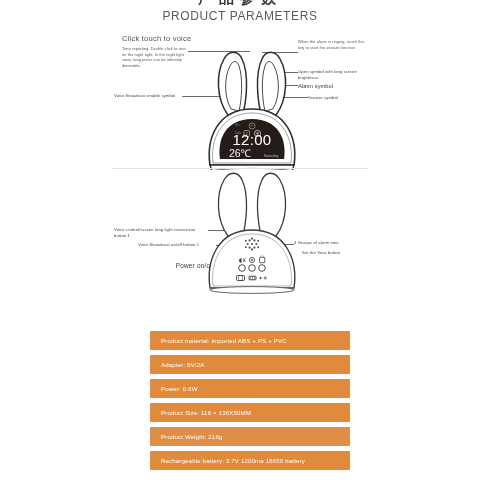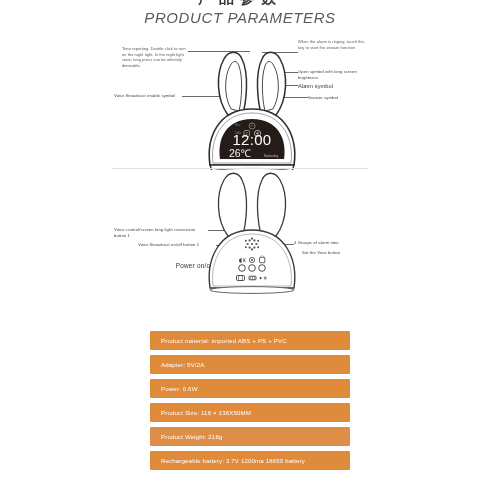--- a/index.html
+++ b/index.html
@@ -11,22 +11,22 @@
   }
   .page { position: relative; width: 480px; height: 480px; background:#fff; }
 
   
   .header { position:absolute; left:0; top:-10px; width:480px; text-align:center; }
   .header-cn {
     font-size: 15px; letter-spacing: 6px; color:#3c3c3c; font-weight:700;
     line-height: 16px; height:16px; overflow:hidden;
   }
   .header-en {
-    font-size: 15px; letter-spacing: 0.6px; color:#5a5a5a;
-    font-style: italic; margin-top: 3px;
+    font-size: 12px; letter-spacing: 0.6px; color:#5a5a5a;
+    margin-top: 3px;
   }
 
   
   .panel { position:absolute; left:112px; width:256px; background:#fff; }
   .panel-top { top: 25px; height: 142px; }
   .panel-bottom { top: 170px; height: 128px; }
   .divider { position:absolute; left:112px; top:168px; width:256px; height:1px; background:#e2e2e2; }
 
   
   .device { position:absolute; }
@@ -59,20 +59,21 @@
 
 <div class="page">
 
   <div class="header">
     <div class="header-cn">产品参数</div>
     <div class="header-en">PRODUCT PARAMETERS</div>
   </div>
 
   <div class="panel panel-top">
 
+    <div class="anno anno-title" style="left:10px; top:8px; width:100px;">Click touch to voice</div>
     <div class="anno anno-body" style="left:10px; top:21px; width:66px;">Time reporting. Double click to turn on the night light. In the night light state, long press can be infinitely dimmable.</div>
     <div class="leader" style="left:76px; top:26px; width:62px;"></div>
 
     <div class="anno anno-lbl" style="left:2px; top:68px; width:68px; text-align:left;">Voice Broadcast enable symbol</div>
     <div class="leader" style="left:70px; top:71px; width:48px;"></div>
 
     <div class="anno anno-body" style="left:186px; top:14px; width:70px;">When the alarm is ringing, touch this key to start the snooze function</div>
     <div class="leader" style="left:150px; top:27px; width:36px;"></div>
 
     <div class="anno anno-lbl" style="left:186px; top:44px; width:66px;">Open symbol with long screen brightness</div>

